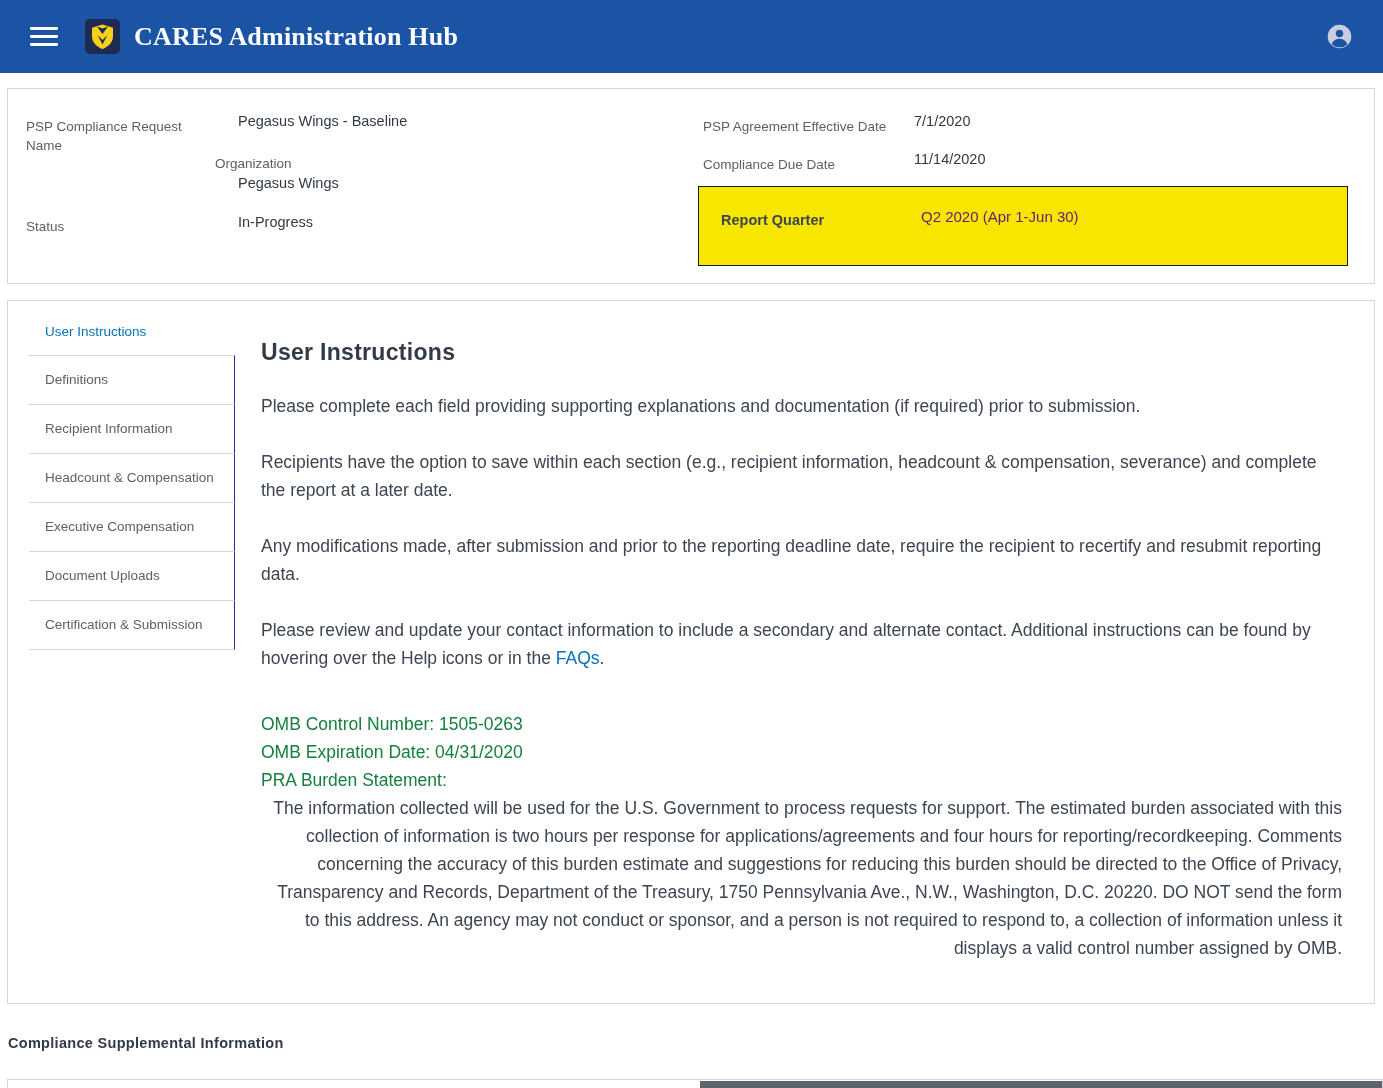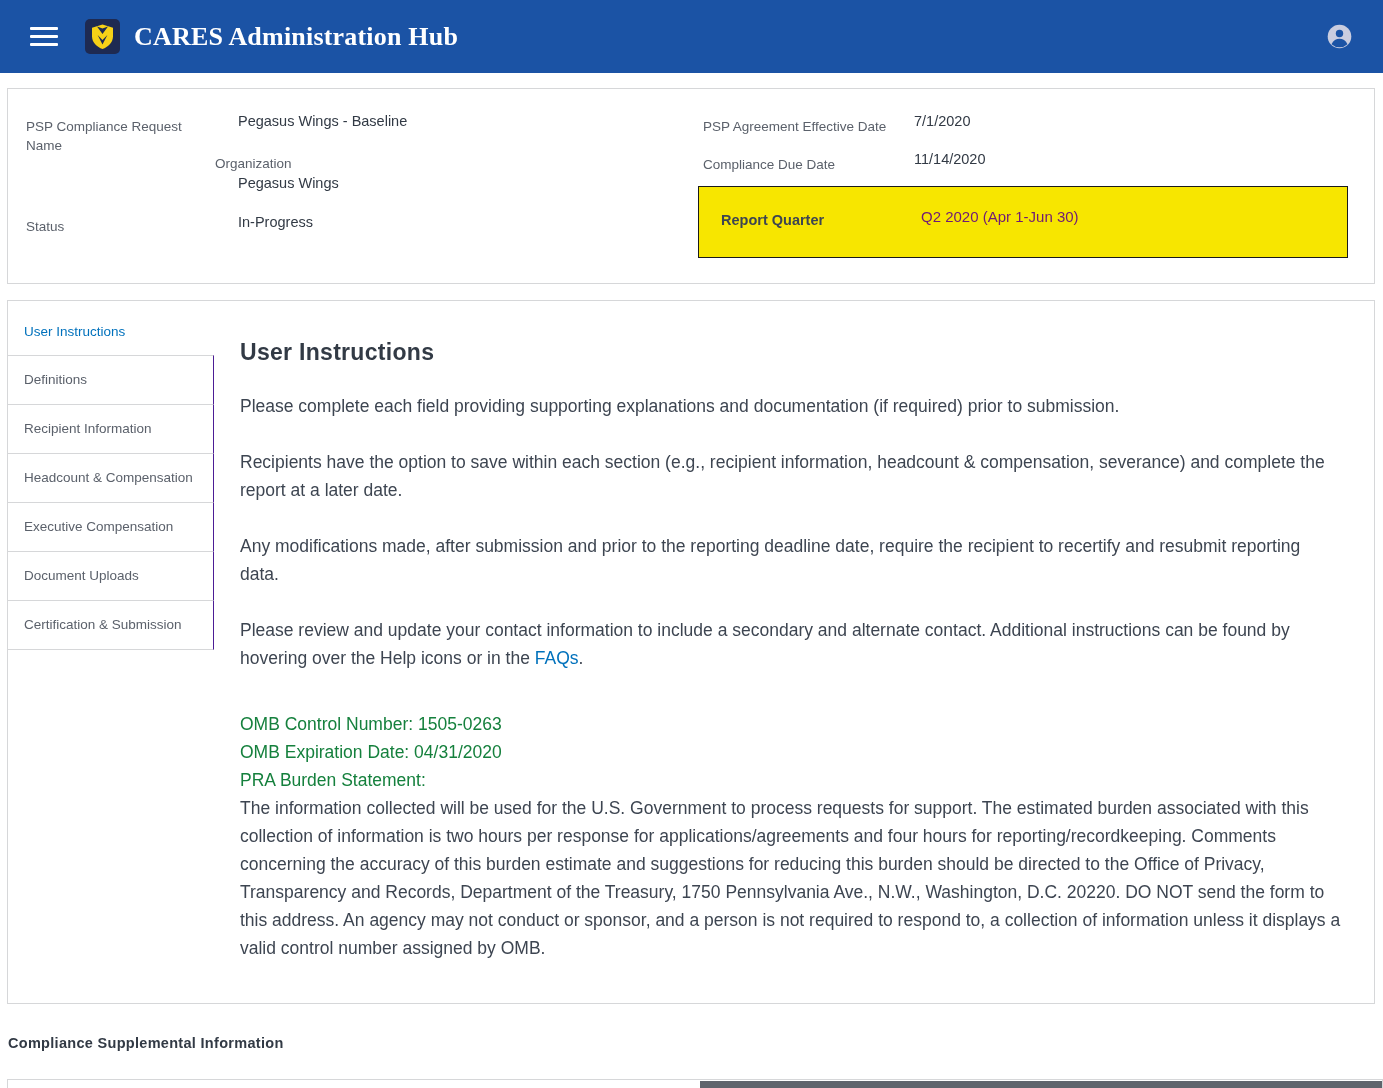--- a/index.html
+++ b/index.html
@@ -35,30 +35,30 @@
   .lbl-org     { left:207px; top:65px; }
   .val-org     { left:230px; top:86px; }
   .lbl-status  { left:18px; top:128px; }
   .val-status  { left:230px; top:125px; }
   .lbl-eff     { left:695px; top:28px; }
   .val-eff     { left:906px; top:24px; }
   .lbl-due     { left:695px; top:66px; }
   .val-due     { left:906px; top:62px; }
 
   .report-quarter-box {
-    position:absolute; left:690px; top:97px; width:650px; height:72px;
+    position:absolute; left:690px; top:97px; width:650px; height:80px;
     background:#f7e600; border:1px solid #1a1a1a;
   }
   .rq-label { position:absolute; left:22px; top:25px; font-size:14.5px; font-weight:700; color:#3d4551; }
   .rq-value { position:absolute; left:222px; top:21px; font-size:15px; color:#701a75; }
 
   
   .main-card {
     margin:16px 8px 0 7px; border:1px solid #d6d7d9; background:#fff;
-    min-height:704px; display:flex; align-items:flex-start;
+    min-height:704px; display:flex; align-items:flex-start;padding-left:21px;
   }
   .side-nav { width:206px; flex:0 0 auto; padding-top:12px; }
   .nav-item {
     font-size:13.5px; color:#5b616b; padding:15px 16px; cursor:pointer;
     border-right:1px solid #4c1d95; border-bottom:1px solid #d6d7d9; line-height:18px;
   }
   .nav-item.first-boxed { border-top:1px solid #d6d7d9; }
   .nav-item.active {
     color:#0071bc; border:none; padding:10px 16px 14px 16px; font-size:13.5px;
   }
@@ -67,21 +67,21 @@
   .content h1 {
     font-size:23px; font-weight:600; color:#323a45; letter-spacing:.3px;
     margin:14px 0 26px 0;
   }
   .content p {
     font-size:17.5px; line-height:28px; color:#3d4551; margin:0 0 28px 0; max-width:1118px;
   }
   .faq-link { color:#0071bc; text-decoration:none; cursor:pointer; }
   .omb-block { margin-top:38px; }
   .omb-line { font-size:17.5px; line-height:28px; color:#15803d; }
-  .pra-text { font-size:17.5px; line-height:28px; color:#3d4551; max-width:1118px; }
+  .pra-text { font-size:17.5px; line-height:28px; color:#3d4551; max-width:1118px;text-align:right; }
 
   
   .supplemental-heading {
     margin:31px 0 0 8px; font-size:14.5px; font-weight:700; color:#323a45; letter-spacing:.3px;
   }
   .bottom-panel {
     position:absolute; left:7px; right:0; bottom:0; height:9px;
     border:1px solid #d6d7d9; border-bottom:none; background:#fff;
   }
   .h-scrollbar {

